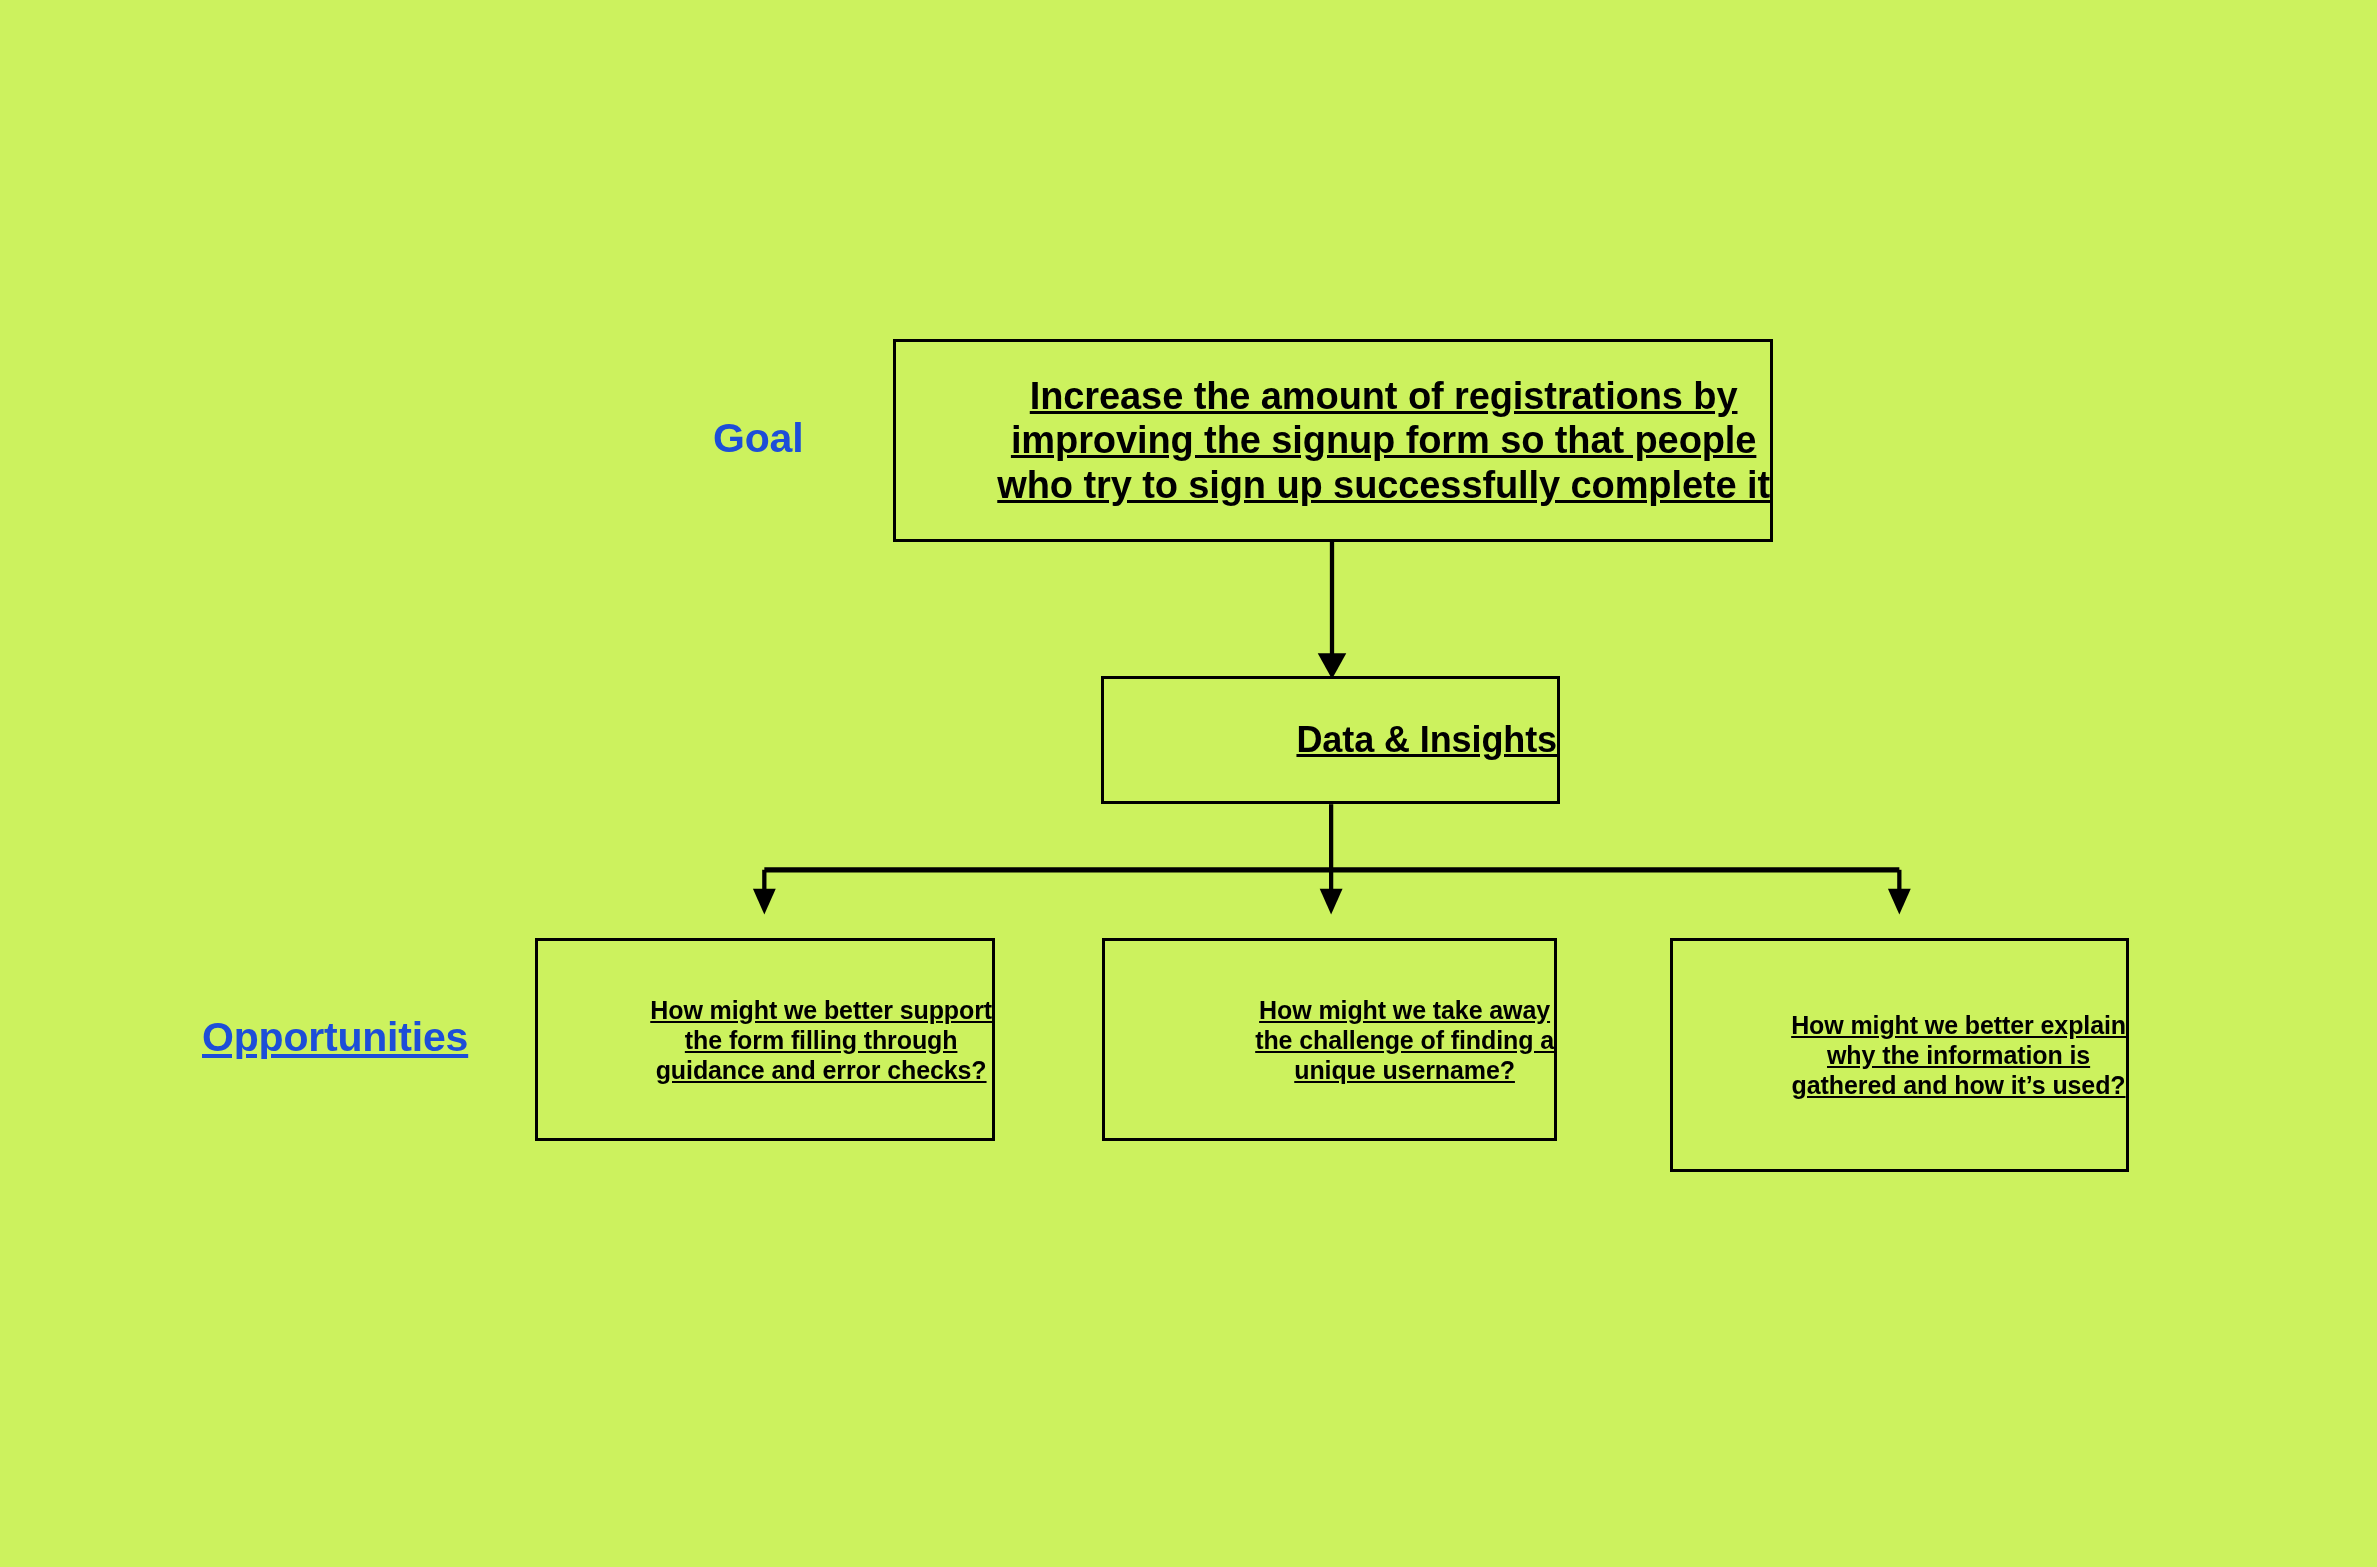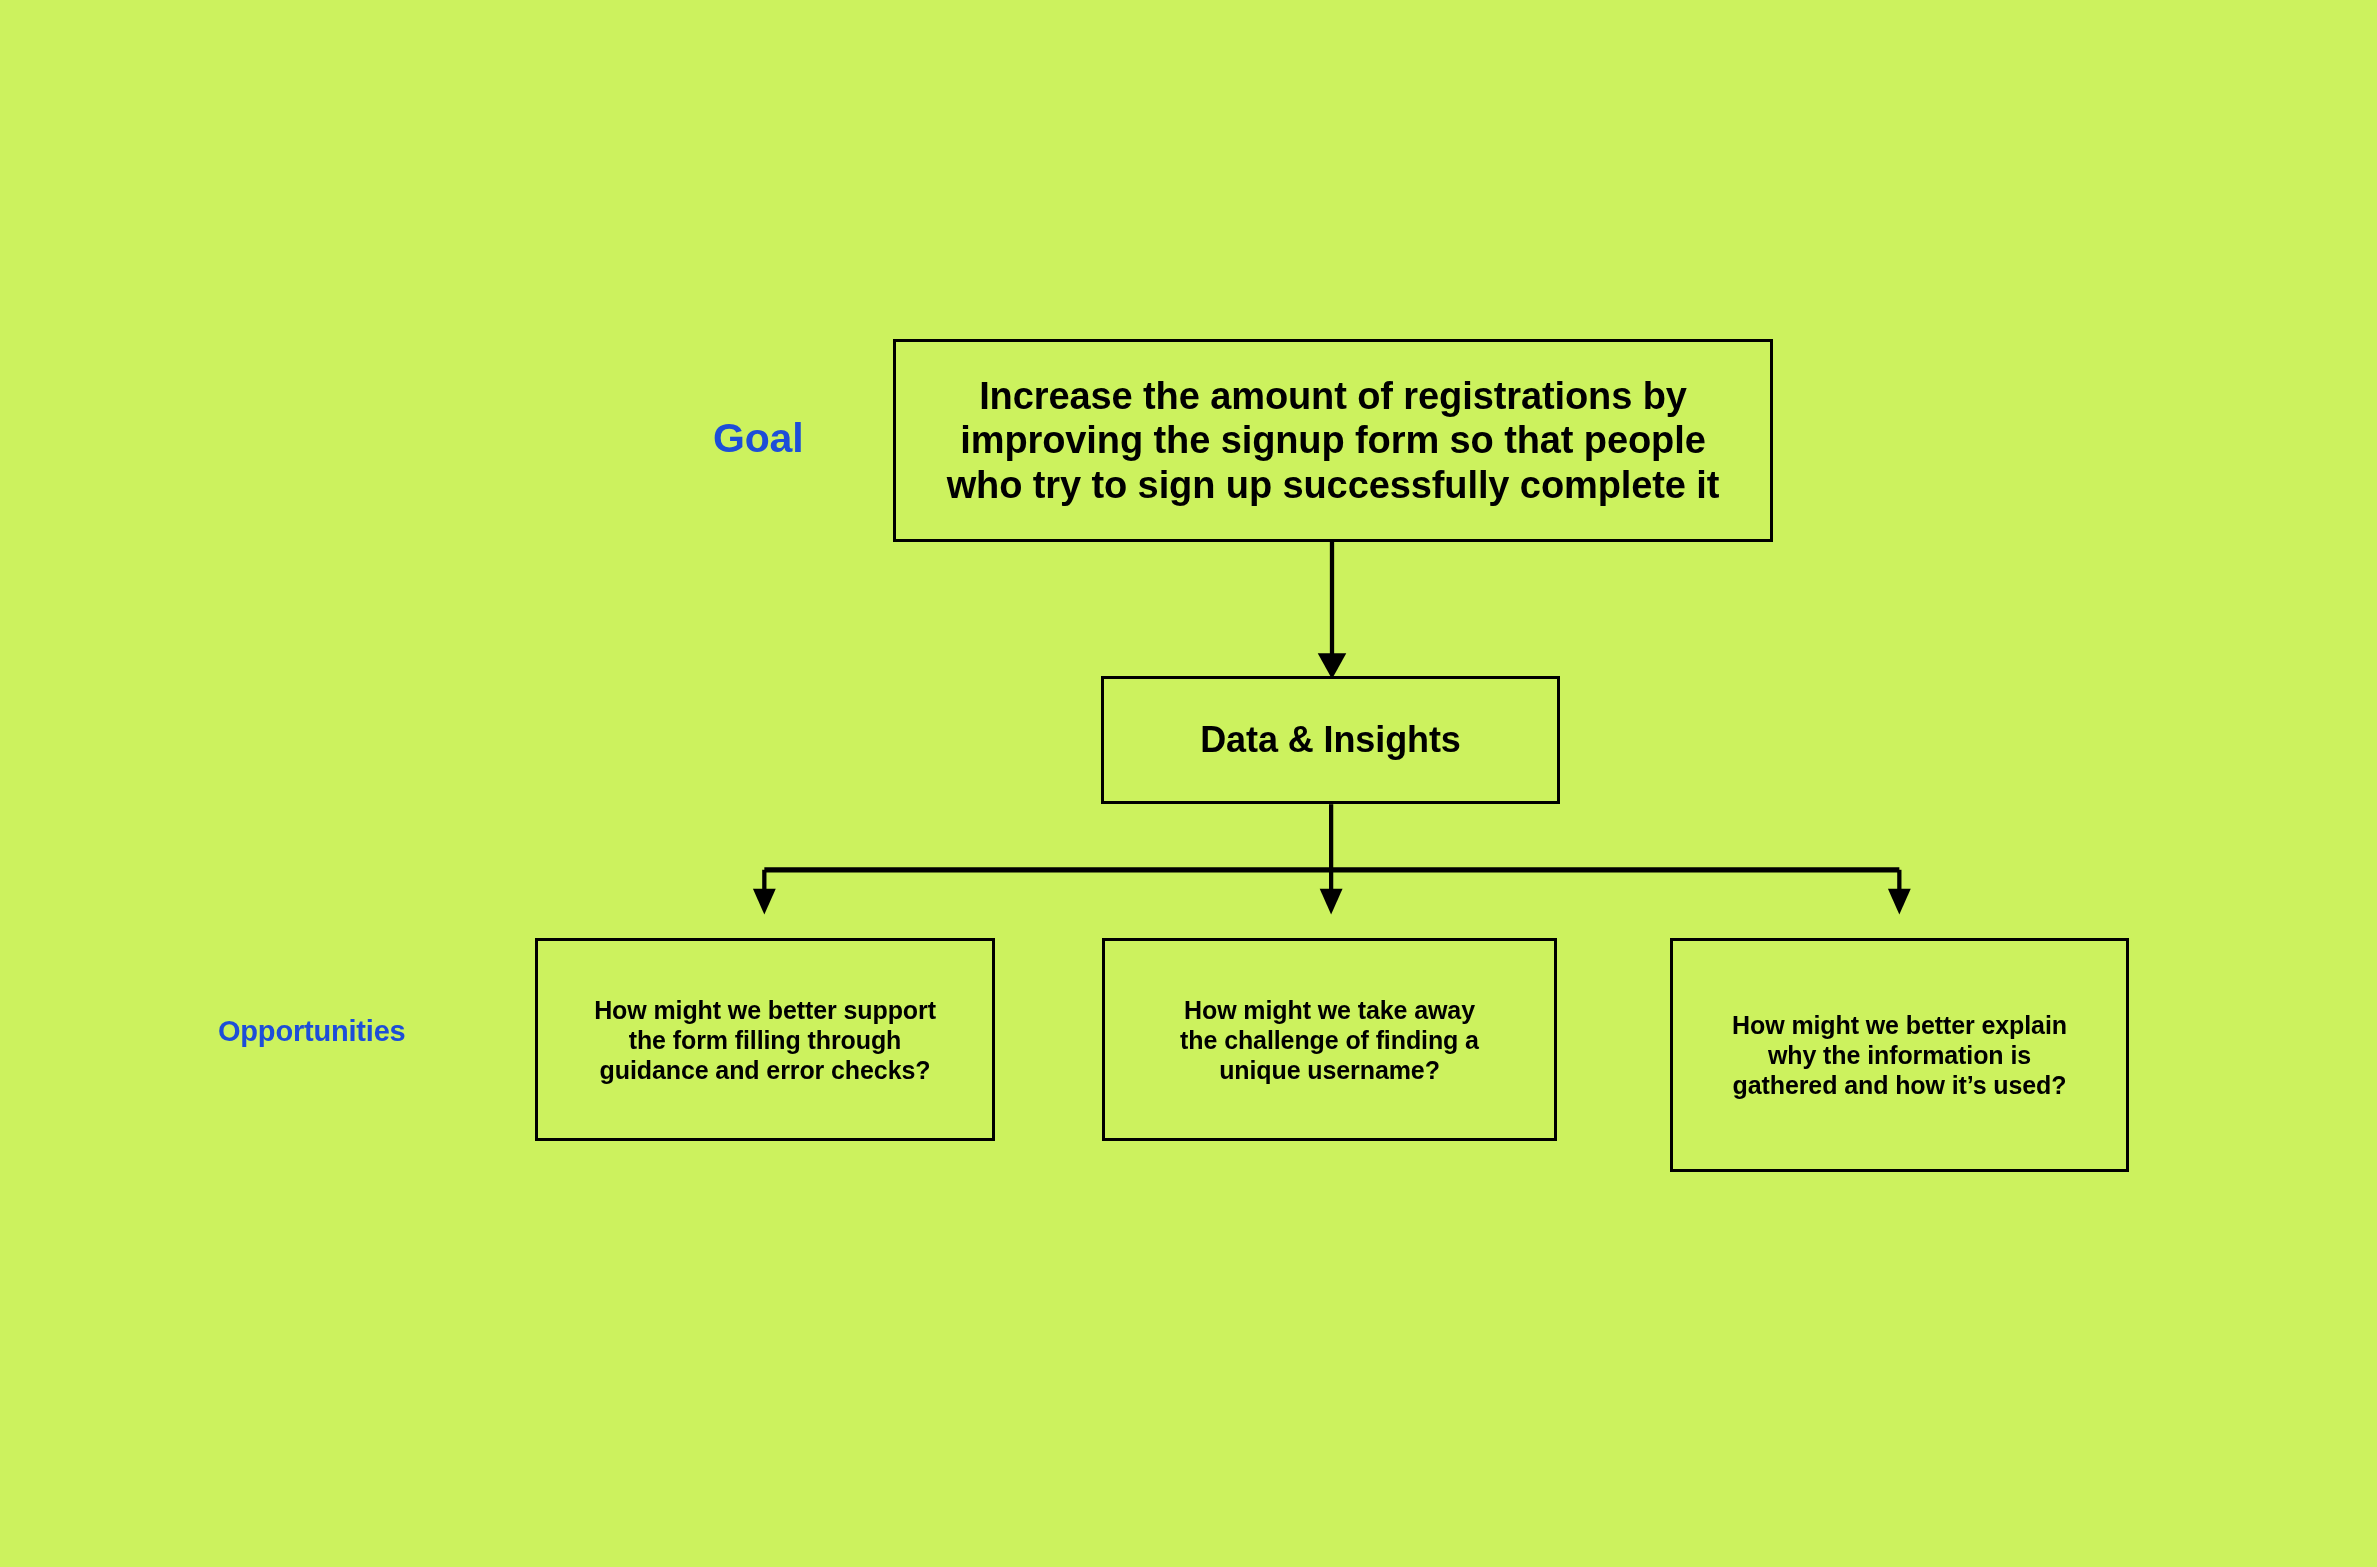--- a/index.html
+++ b/index.html
@@ -14,32 +14,33 @@
   
   .row-label{
     position:absolute;
     color:#1d4ed8;
     font-weight:700;
     letter-spacing:-0.2px;
     white-space:nowrap;
     line-height:1;
   }
   #label-goal{ left:713px; top:418px; font-size:41px; }
-  #label-opportunities{ left:218px; top:1017px; font-size:29px; }
+  #label-opportunities{ left:202px; top:1017px; font-size:41px;text-decoration:underline; }
 
   
   .node{
     position:absolute;
     box-sizing:border-box;
     border:3.3px solid #000;
     background:transparent;
     display:flex;
     align-items:center;
-    justify-content:center;
+    justify-content:flex-end;
     text-align:center;
+    text-decoration:underline;
   }
   .node-text{
     color:#000;
     font-weight:700;
     letter-spacing:-0.1px;
     white-space:pre-line;
   }
 
   #node-goal{ left:893px; top:339px; width:880px; height:203px; }
   #node-goal .node-text{ font-size:38px; line-height:1.16; }

